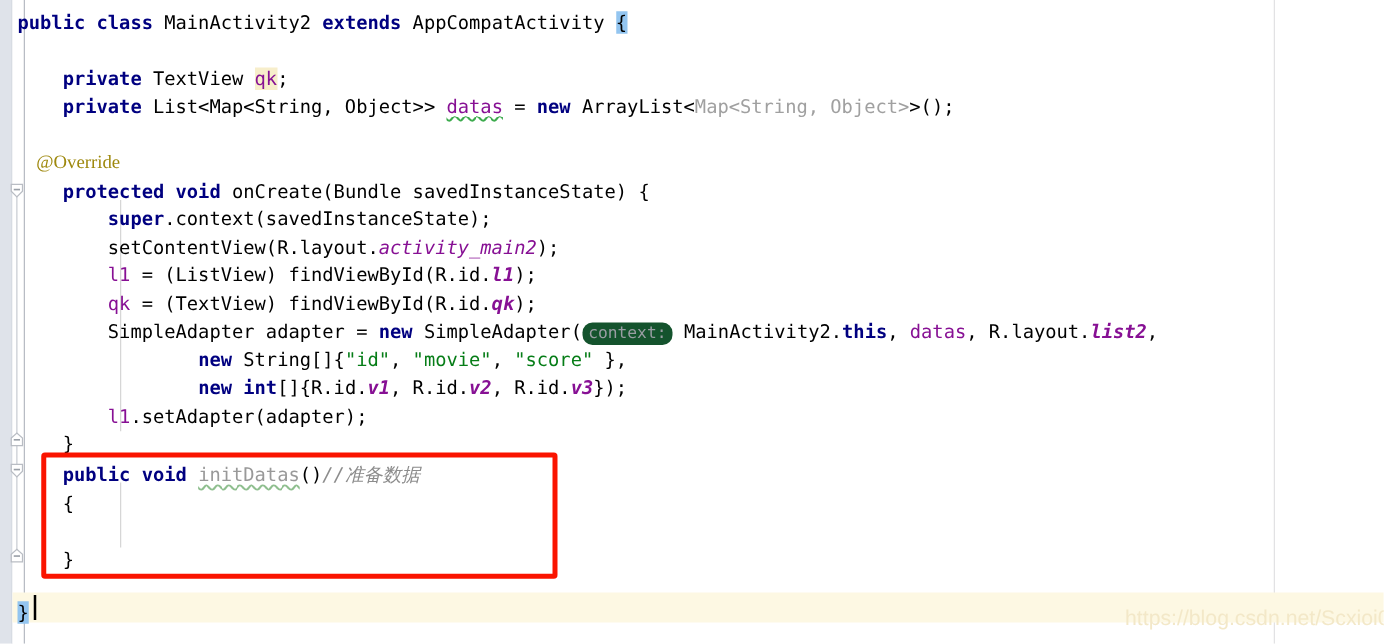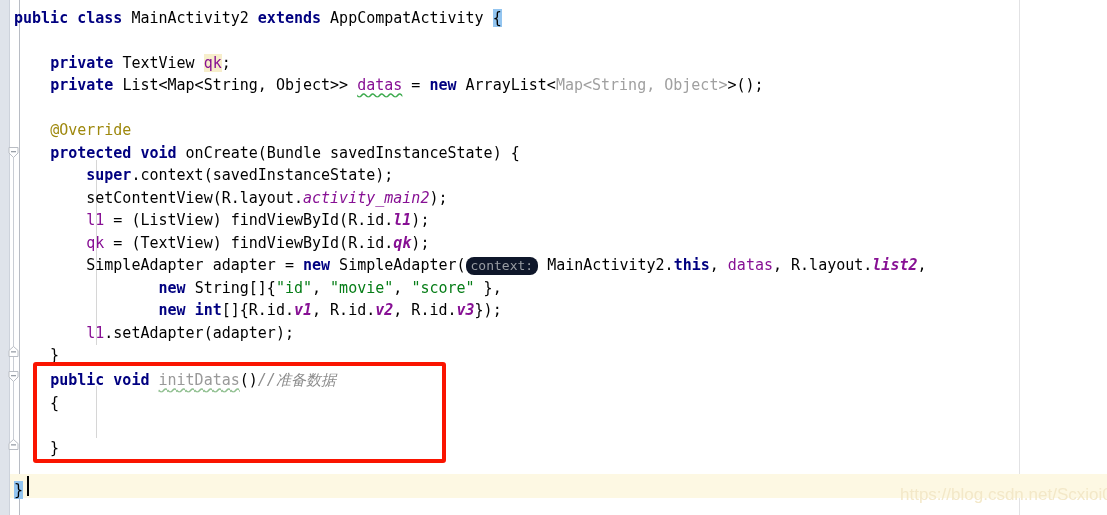--- a/index.html
+++ b/index.html
@@ -128,21 +128,21 @@
     text-underline-offset: 2px;
   }
   .squiggle-gray {
     text-decoration: underline wavy #8fbf8f;
     text-decoration-skip-ink: none;
     text-underline-offset: 2px;
   }
 
   
   .param-hint {
-    background: #0f172a;
+    background: #14532d;
     color: #999da3;
     border-radius: 8px;
     padding: 1px 5px 2px 5px;
     font-size: 13px;
   }
 
   
   .caret {
     position: absolute;
     width: 2px;
@@ -216,21 +216,21 @@
 
   <div id="watermark-layer">
     <div class="watermark" id="watermark" style="left: 900px; top: 485px;">https://blog.csdn.net/Scxioi0</div>
   </div>
 
   <div class="code-layer" id="code-layer">
       <div class="line" style="top: 6px;"><span class="kw">public </span><span class="kw">class </span><span class="pln">MainActivity2 </span><span class="kw">extends </span><span class="pln">AppCompatActivity </span><span class="pln hl-brace">{</span></div>
       <div class="line" style="top: 51px;"><span class="pln">    </span><span class="kw">private </span><span class="pln">TextView </span><span class="fld hl-ident">qk</span><span class="pln">;</span></div>
       <div class="line" style="top: 73px;"><span class="pln">    </span><span class="kw">private </span><span class="pln">List&lt;Map&lt;String, Object&gt;&gt; </span><span class="fld squiggle">datas</span><span class="pln"> = </span><span class="kw">new </span><span class="pln">ArrayList&lt;</span><span class="gen">Map&lt;String, Object&gt;</span><span class="pln">&gt;();</span></div>
       <div class="line" style="top: 96px;"></div>
-      <div class="line" style="top: 118px;"><span class="pln">    </span><span class="anno">@Override</span></div>
+      <div class="line" style="top: 118px; font-family: Liberation Serif, serif;"><span class="pln">    </span><span class="anno">@Override</span></div>
       <div class="line" style="top: 141px; text-align: center;"><span class="pln">    </span><span class="kw">protected </span><span class="kw">void </span><span class="pln">onCreate(Bundle savedInstanceState) {</span></div>
       <div class="line" style="top: 163px;"><span class="pln">        </span><span class="kw">super</span><span class="pln">.context(savedInstanceState);</span></div>
       <div class="line" style="top: 186px;"><span class="pln">        setContentView(R.layout.</span><span class="sta">activity_main2</span><span class="pln">);</span></div>
       <div class="line" style="top: 208px;"><span class="pln">        </span><span class="fld">l1</span><span class="pln"> = (ListView) findViewById(R.id.</span><span class="fldi">l1</span><span class="pln">);</span></div>
       <div class="line" style="top: 231px;"><span class="pln">        </span><span class="fld">qk</span><span class="pln"> = (TextView) findViewById(R.id.</span><span class="fldi">qk</span><span class="pln">);</span></div>
       <div class="line" style="top: 253px;"><span class="pln">        SimpleAdapter adapter = </span><span class="kw">new </span><span class="pln">SimpleAdapter(</span><span class="param-hint">context:</span><span class="pln"> MainActivity2.</span><span class="kw">this</span><span class="pln">, </span><span class="fld">datas</span><span class="pln">, R.layout.</span><span class="fldi">list2</span><span class="pln">,</span></div>
       <div class="line" style="top: 276px;"><span class="pln">                </span><span class="kw">new </span><span class="pln">String[]{</span><span class="str">"id"</span><span class="pln">, </span><span class="str">"movie"</span><span class="pln">, </span><span class="str">"score"</span><span class="pln"> },</span></div>
       <div class="line" style="top: 298px;"><span class="pln">                </span><span class="kw">new </span><span class="kw">int</span><span class="pln">[]{R.id.</span><span class="fldi">v1</span><span class="pln">, R.id.</span><span class="fldi">v2</span><span class="pln">, R.id.</span><span class="fldi">v3</span><span class="pln">});</span></div>
       <div class="line" style="top: 321px;"><span class="pln">        </span><span class="fld">l1</span><span class="pln">.setAdapter(adapter);</span></div>
       <div class="line" style="top: 343px;"><span class="pln">    }</span></div>

